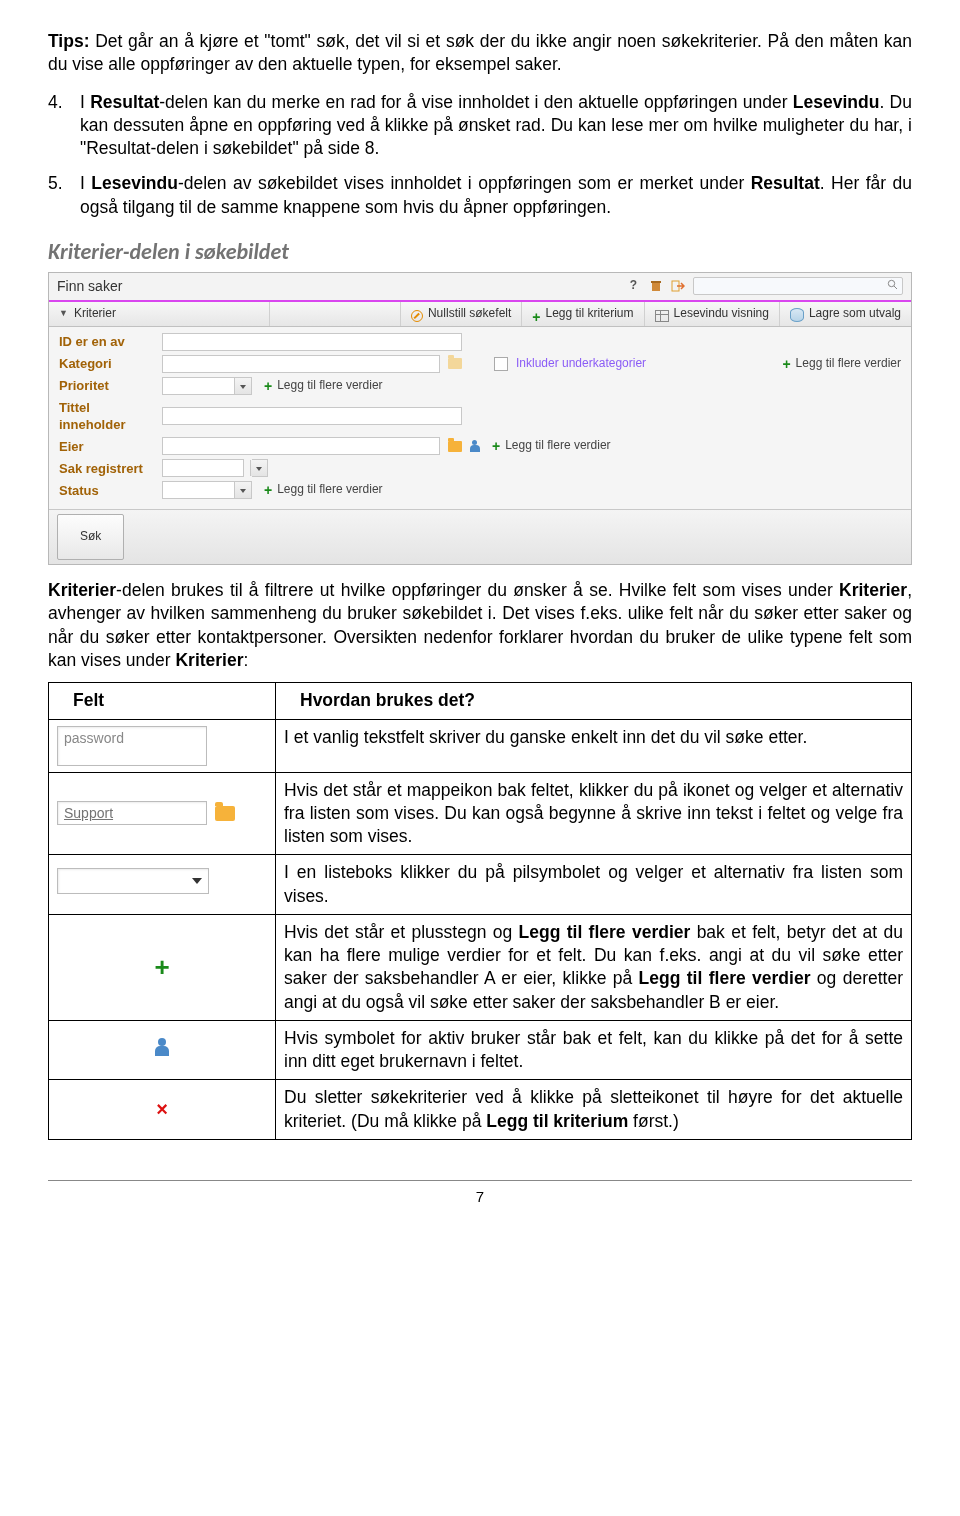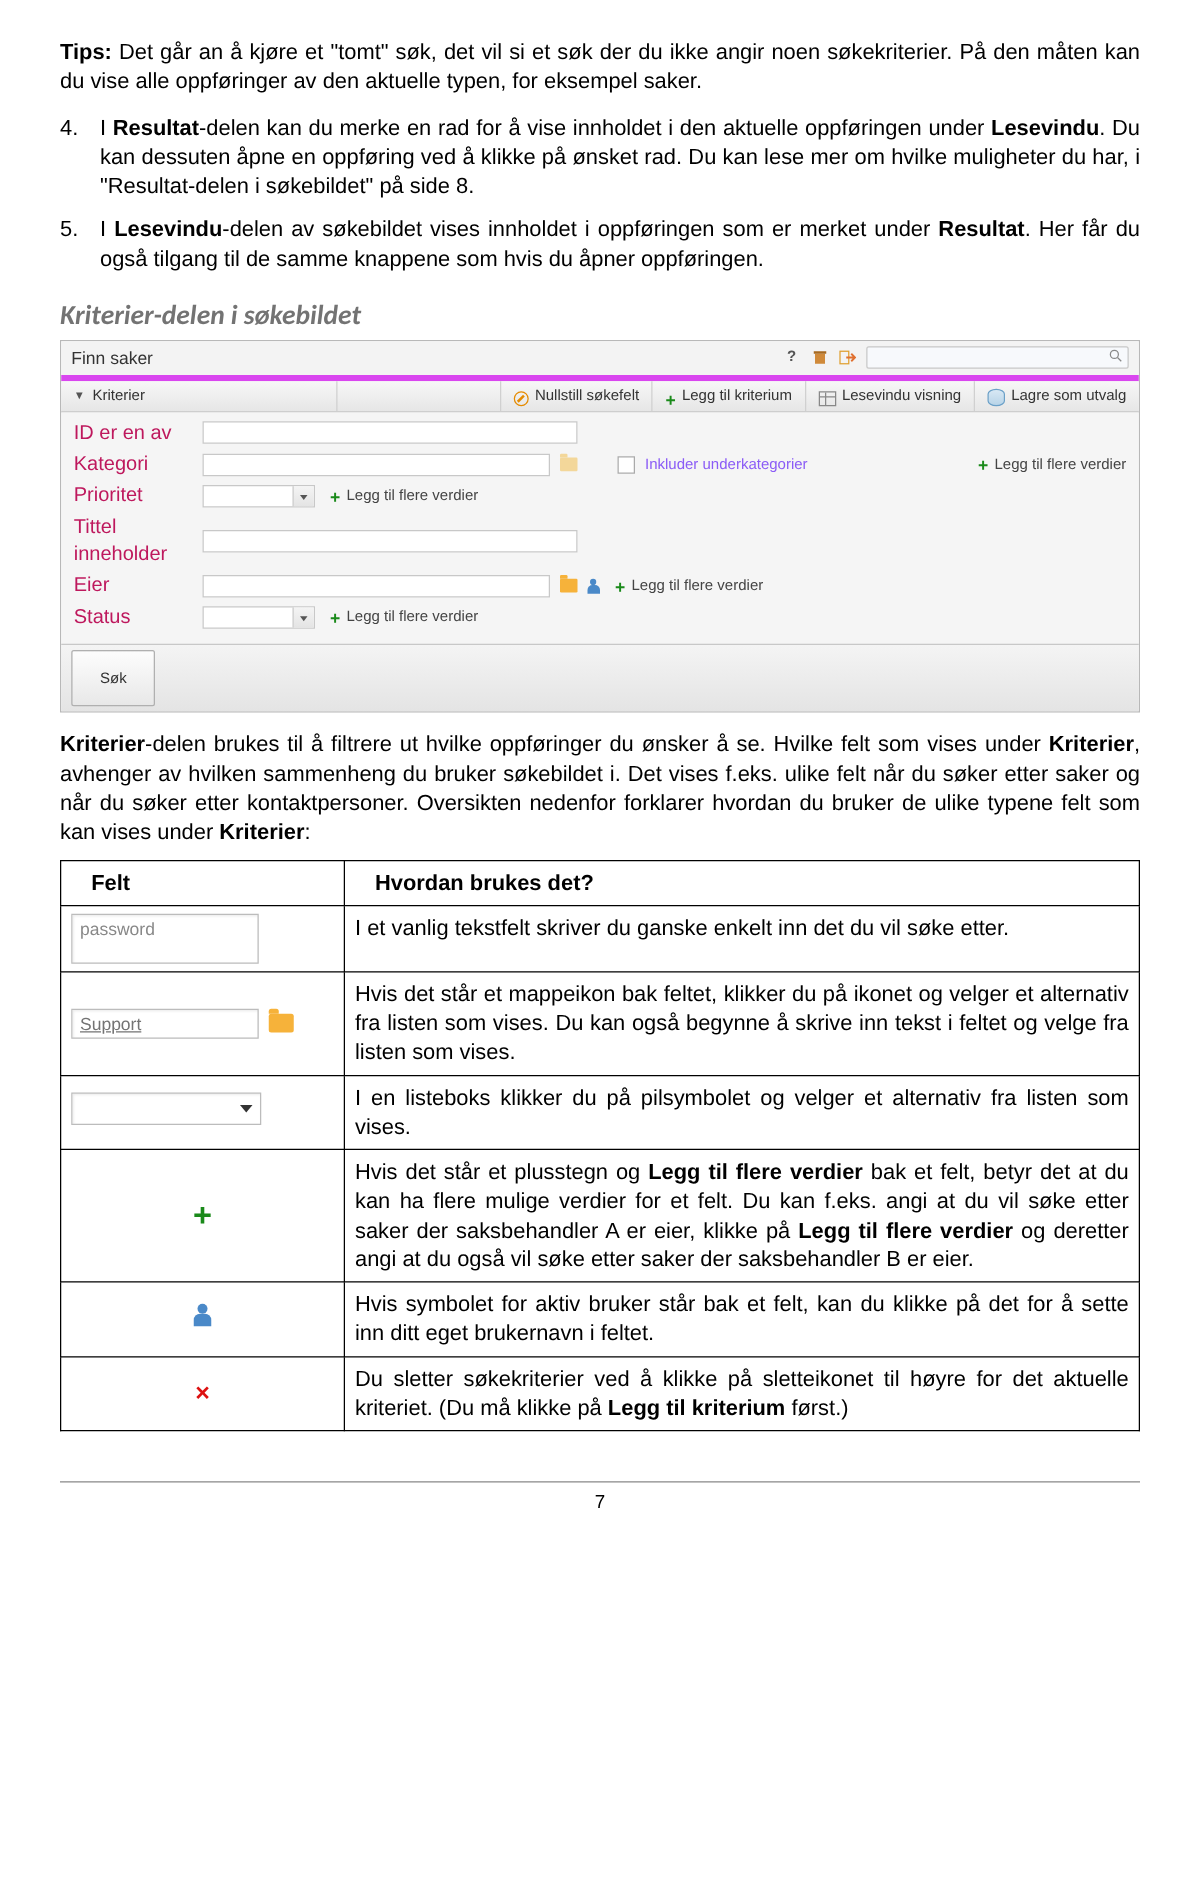--- a/index.html
+++ b/index.html
@@ -48,21 +48,21 @@
     color: #333;
     background: #fff;
     width: 100%;
     box-sizing: border-box;
   }
   .shot .titlebar {
     display: flex;
     align-items: center;
     gap: 8px;
     padding: 4px 8px;
-    border-bottom: 5px solid #d946ef;
+    border-bottom: 2px solid #d946ef;
     background: #f3f3f3;
   }
   .shot .titlebar .title { font-size: 14px; flex: 0 0 auto; margin-right: auto; }
   .shot .titlebar .help { color: #555; font-weight: bold; margin-right: 4px; }
   .shot .titlebar .ic { width: 14px; height: 14px; display: inline-block; }
   .shot .titlebar .searchbox {
     border: 1px solid #c8c8c8;
     background: #f7f9fc;
     width: 210px;
     height: 18px;
@@ -120,21 +120,21 @@
   .shot .form {
     background: #f5f5f5;
     padding: 4px 0 8px 0;
     border-bottom: 1px solid #c8c8c8;
   }
   .shot .row {
     display: flex; align-items: center;
     padding: 2px 10px;
     gap: 8px;
   }
-  .shot .row .lbl { width: 95px; color: #be185d; font-size: 16px; }
+  .shot .row .lbl { width: 95px; color: #a16207; font-size: 13px; font-weight: bold; }
   .shot .row .field {
     border: 1px solid #c8c8c8;
     background: #fff;
     height: 18px;
     box-sizing: border-box;
   }
   .shot .row .field.long  { width: 300px; }
   .shot .row .field.catw  { width: 278px; }
   .shot .row .field.short { width: 82px; }
   .shot .row .field.drop { width: 90px; position: relative; }
@@ -341,20 +341,25 @@
       <span class="lbl">Eier</span>
       <span class="field catw"></span>
       <span class="folder"></span>
       <span class="user-ic"></span>
       <span class="add">
         <span class="ic-plus">+</span>
         <span>Legg til flere verdier</span>
       </span>
     </div>
     <div class="row">
+      <span class="lbl">Sak registrert</span>
+      <span class="field short"></span>
+      <span class="field drop" style="width:16px"></span>
+    </div>
+    <div class="row">
       <span class="lbl">Status</span>
       <span class="field drop"></span>
       <span class="add">
         <span class="ic-plus">+</span>
         <span>Legg til flere verdier</span>
       </span>
     </div>
   </div>
   <div class="btnbar">
     <span class="btn">Søk</span>

